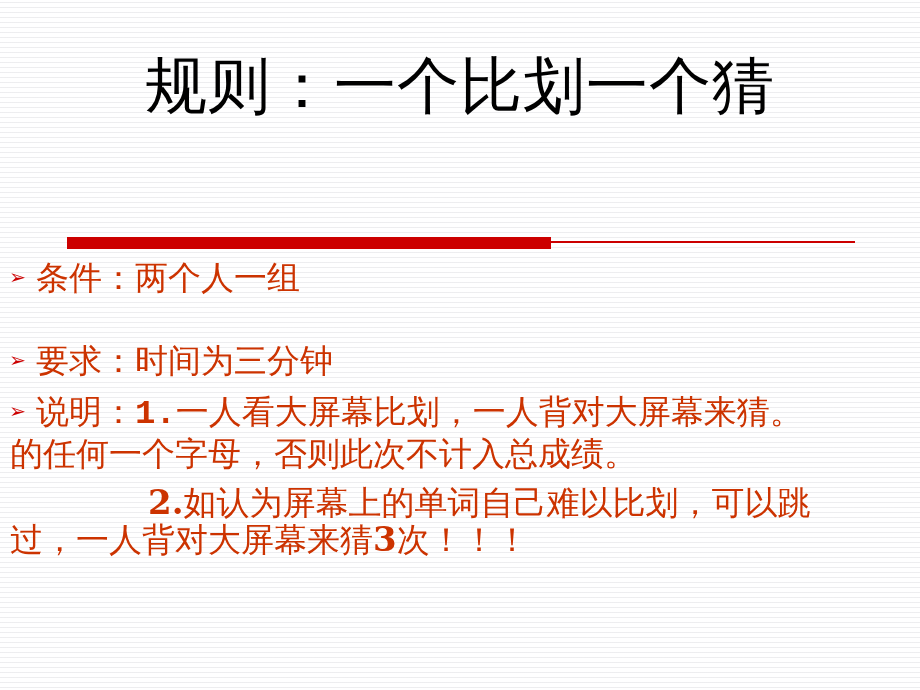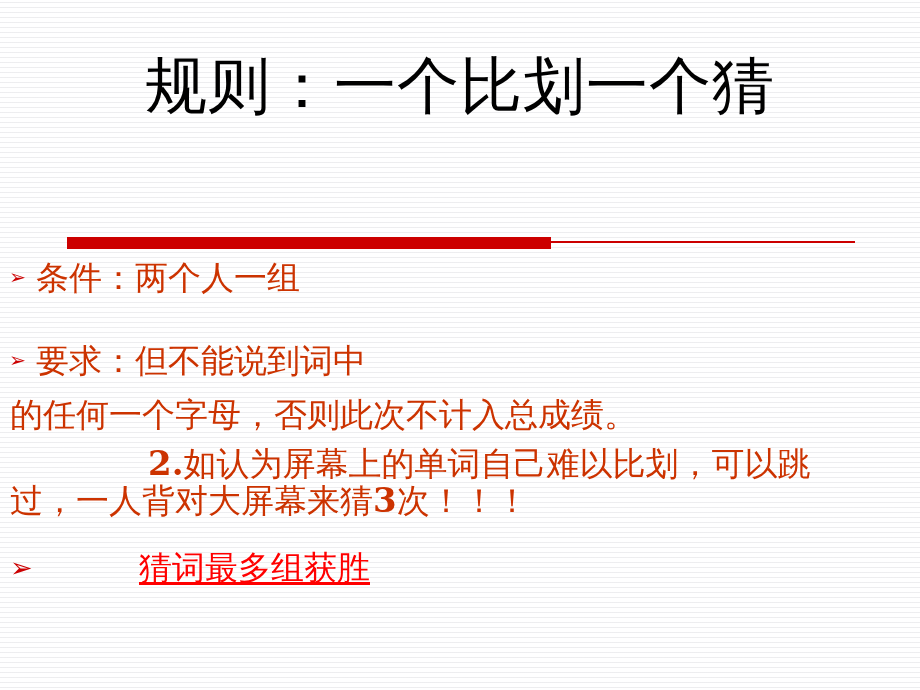--- a/index.html
+++ b/index.html
@@ -156,38 +156,38 @@
   <div id="body-block">
 
     <div class="bullet-line">
       <span class="arrow">➢</span><span>条件：两个人一组</span>
     </div>
 
     <div class="spacer-md"></div>
     <div class="spacer-sm"></div>
 
     <div class="bullet-line">
-      <span class="arrow">➢</span><span>要求：但不能说到词中</span>
+      <span class="arrow">➢</span><span>要求：时间为三分钟</span>
     </div>
 
     <div class="spacer-lg"></div>
 
+    <div class="bullet-line">
+      <span class="arrow">➢</span><span>说明：</span><span class="num">1.</span><span>一人看大屏幕比划，一人背对大屏幕来猜。</span>
+    </div>
 
     <div class="para-line">的任何一个字母，否则此次不计入总成绩。</div>
 
     <div class="spacer-lg"></div>
 
     <div class="para-line">
       <span class="indent-2"></span><span class="num">2.</span><span>如认为屏幕上的单词自己难以比划，可以跳</span>
     </div>
 
     <div class="para-line">
       <span>过，一人背对大屏幕来猜</span><span class="num">3</span><span>次！！！</span>
     </div>
 
     <div class="spacer-md"></div>
 
-    <div id="final-line">
-      <span class="arrow">➢</span><span id="final-gap"></span><span id="final-text">猜词最多组获胜</span>
-    </div>
 
   </div>
 </div>
 
 </body></html>

